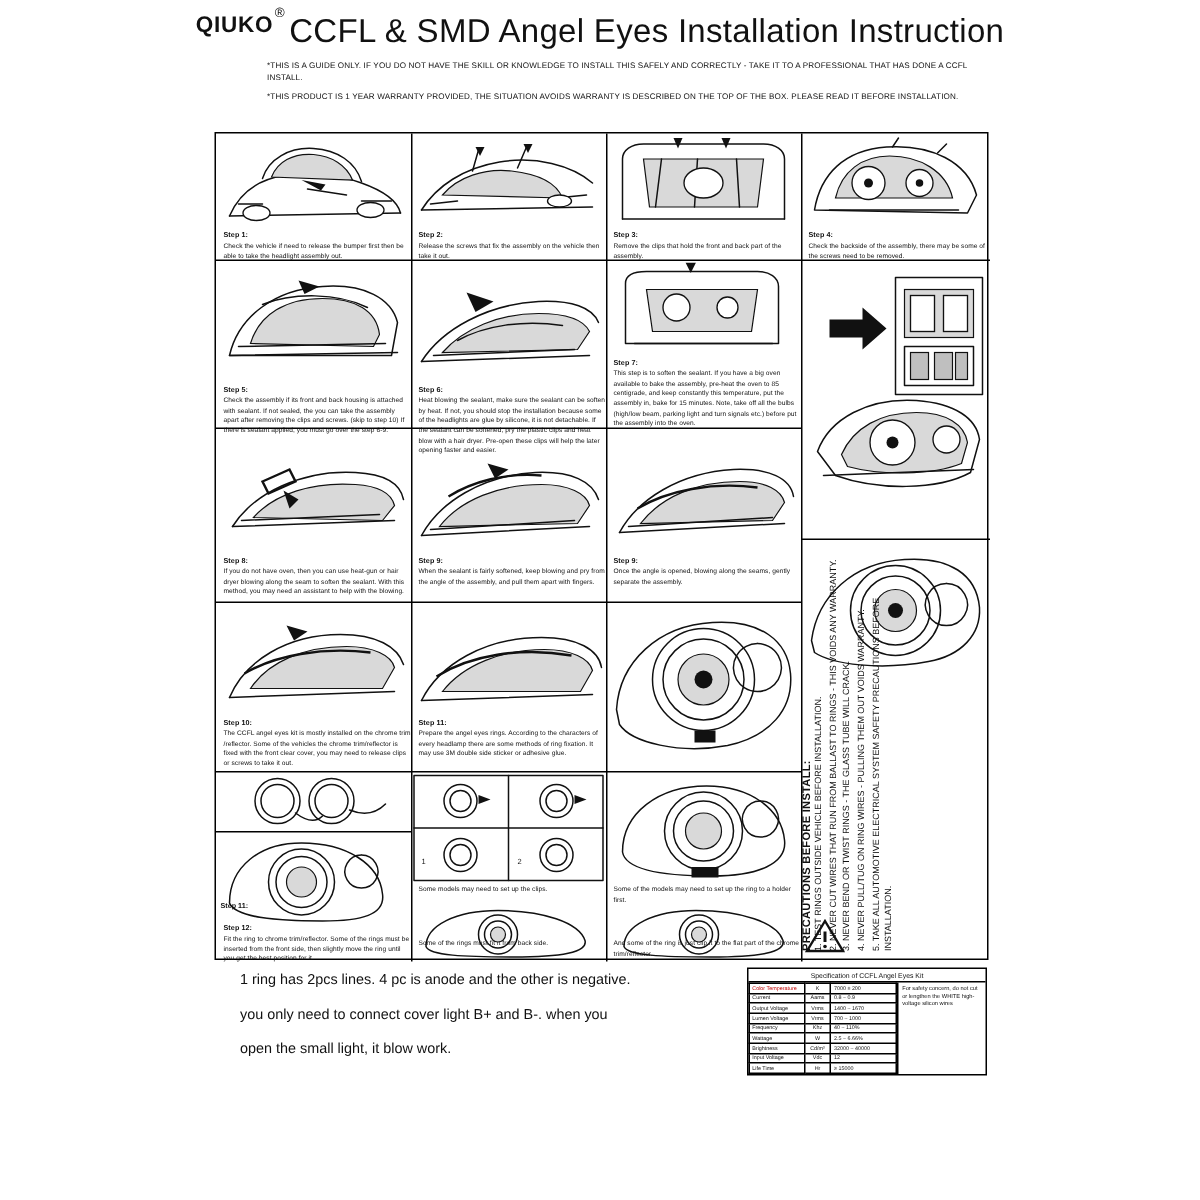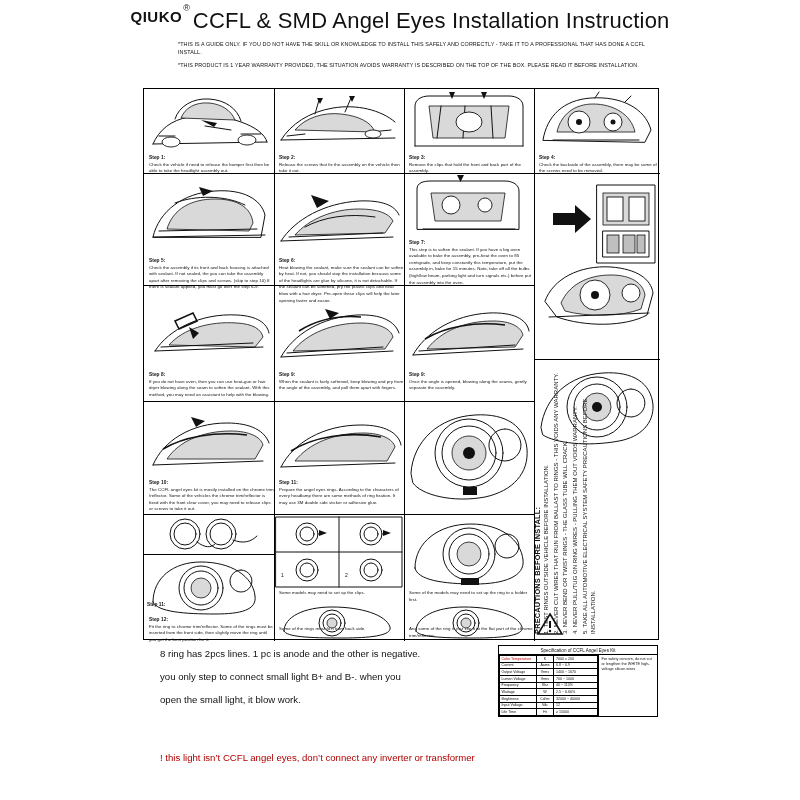--- a/index.html
+++ b/index.html
@@ -579,25 +579,24 @@
     </div>
   </div>
 
   <svg class="warn-tri" width="28" height="24" viewBox="0 0 28 24">
     <path class="ln2" d="M14 2 L26 22 L2 22 Z"></path>
     <path class="fl" d="M13 9 h2 v7 h-2 z"></path>
     <circle class="fl" cx="14" cy="19" r="1.2"></circle>
   </svg>
 
   <div class="howto">
-    <p>8 ring has 2pcs lines. 1 pc is anode and the other is negative.</p>
-    <p>you only step to connect small light B+ and B-. when you</p>
+    <p>1 ring has 2pcs lines. 4 pc is anode and the other is negative.</p>
+    <p>you only need to connect cover light B+ and B-. when you</p>
     <p>open the small light, it blow work.</p>
   </div>
-  <div class="warn">! this light isn’t CCFL angel eyes, don’t connect any inverter or transformer</div>
 
   <div class="spec">
     <div class="spec-title">Specification of CCFL Angel Eyes Kit</div>
     <div class="spec-body">
       <table>
         <tbody>
             <tr>
           <td class="k spec-header-red">Color Temperature</td>
           <td class="u">K</td>
           <td class="v">7000 ± 200</td>

